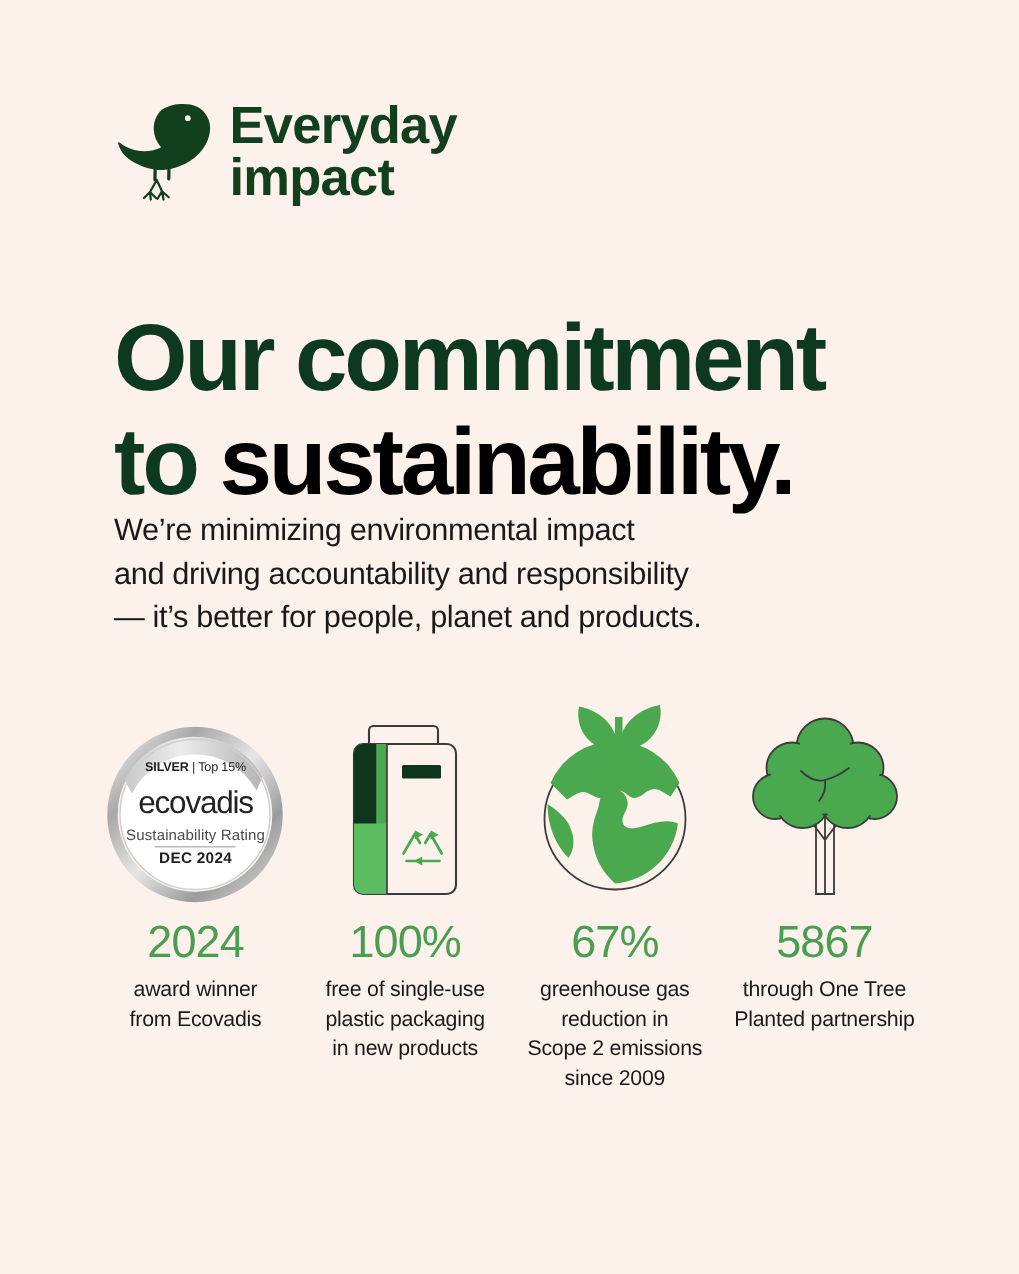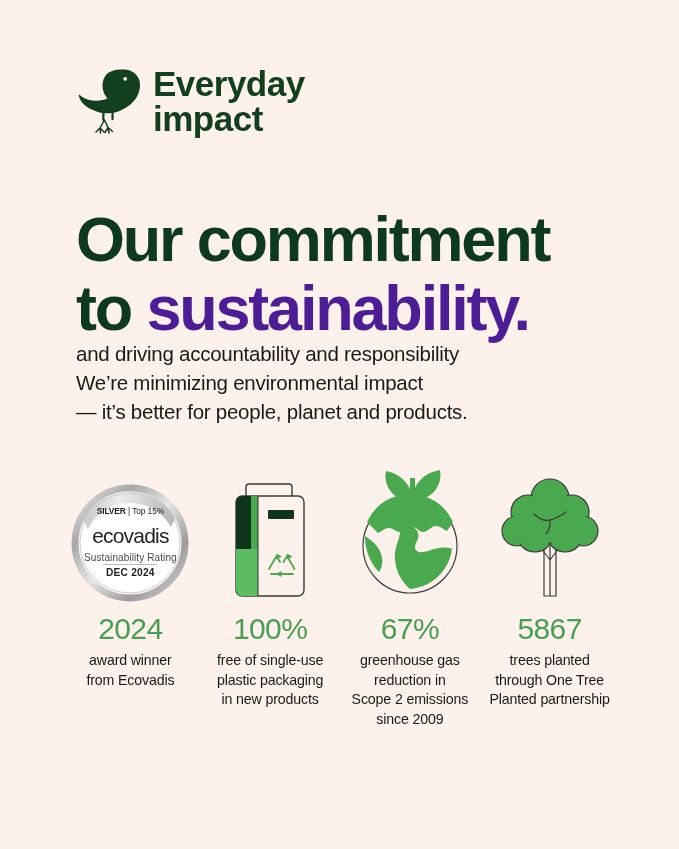--- a/index.html
+++ b/index.html
@@ -56,21 +56,21 @@
     top: 163px;
     font-size: 63px;
     line-height: 1.09;
     font-weight: 700;
     letter-spacing: -2.2px;
     color: #0d3a1f;
     width: 560px;
     margin-top: 42px;
   }
   .headline .hl-green {
-    color: #4c1d95;
+    color: #000000;
   }
 
   
   .subcopy {
     position: absolute;
     left: 76px;
     top: 318px;
     font-size: 20.5px;
     line-height: 1.42;
     color: #1a1a1a;
@@ -210,22 +210,22 @@
       <span class="l2">impact</span>
     </div>
   </div>
 
   <h1 class="headline">
     <span>Our commitment</span><br>
     <span>to </span><span class="hl-green">sustainability.</span>
   </h1>
 
   <p class="subcopy">
+    <span>We’re minimizing environmental impact</span>
     <span>and driving accountability and responsibility</span>
-    <span>We’re minimizing environmental impact</span>
     <span>— it’s better for people, planet and products.</span>
   </p>
 
   <div class="stats">
 
     <div class="stat">
       <div class="stat-icon">
         <div class="ecovadis">
           <svg class="ev-svg" viewBox="0 0 118 118">
             <defs>
@@ -342,20 +342,19 @@
             <circle cx="65" cy="60" r="16"></circle>
             <circle cx="50" cy="48" r="19"></circle>
             <rect x="30" y="40" width="40" height="28"></rect>
           </g>
           <path d="M34 40 q8 8 16 6 q8 -2 16 -8" fill="none" stroke="#3b3b3b" stroke-width="1.2" stroke-linecap="round"></path>
           <path d="M50 46 q1 8 -4 14" fill="none" stroke="#3b3b3b" stroke-width="1.2" stroke-linecap="round"></path>
         </svg>
       </div>
       <div class="stat-number">5867</div>
       <div class="stat-caption">
-        <span>trees planted</span>
         <span>through One Tree</span>
         <span>Planted partnership</span>
       </div>
     </div>
 
   </div>
 </div>
 
 </body></html>

